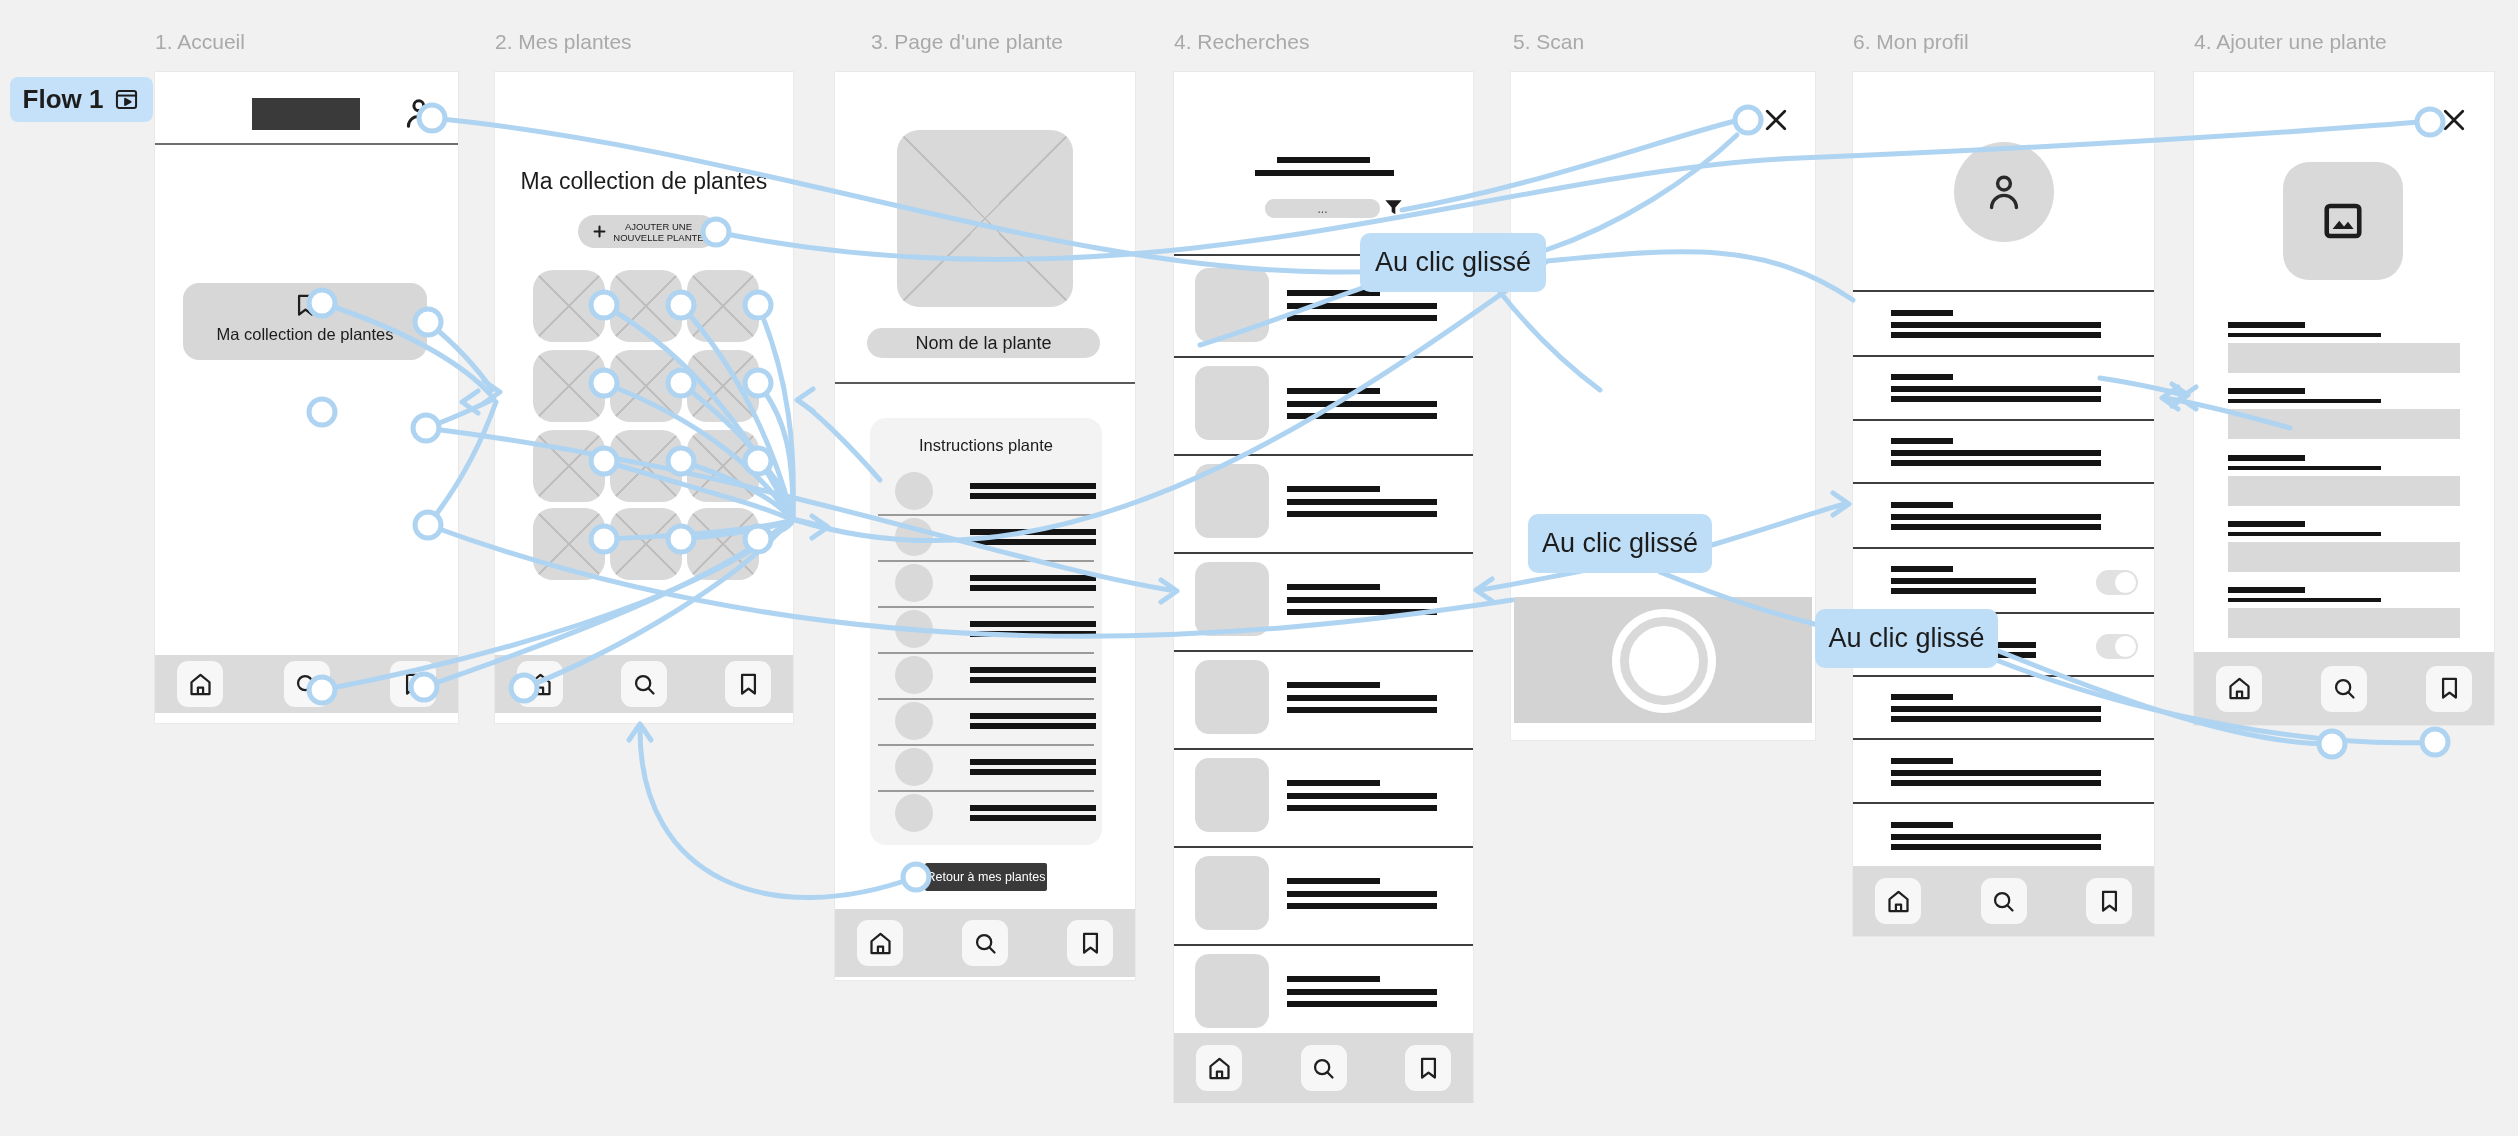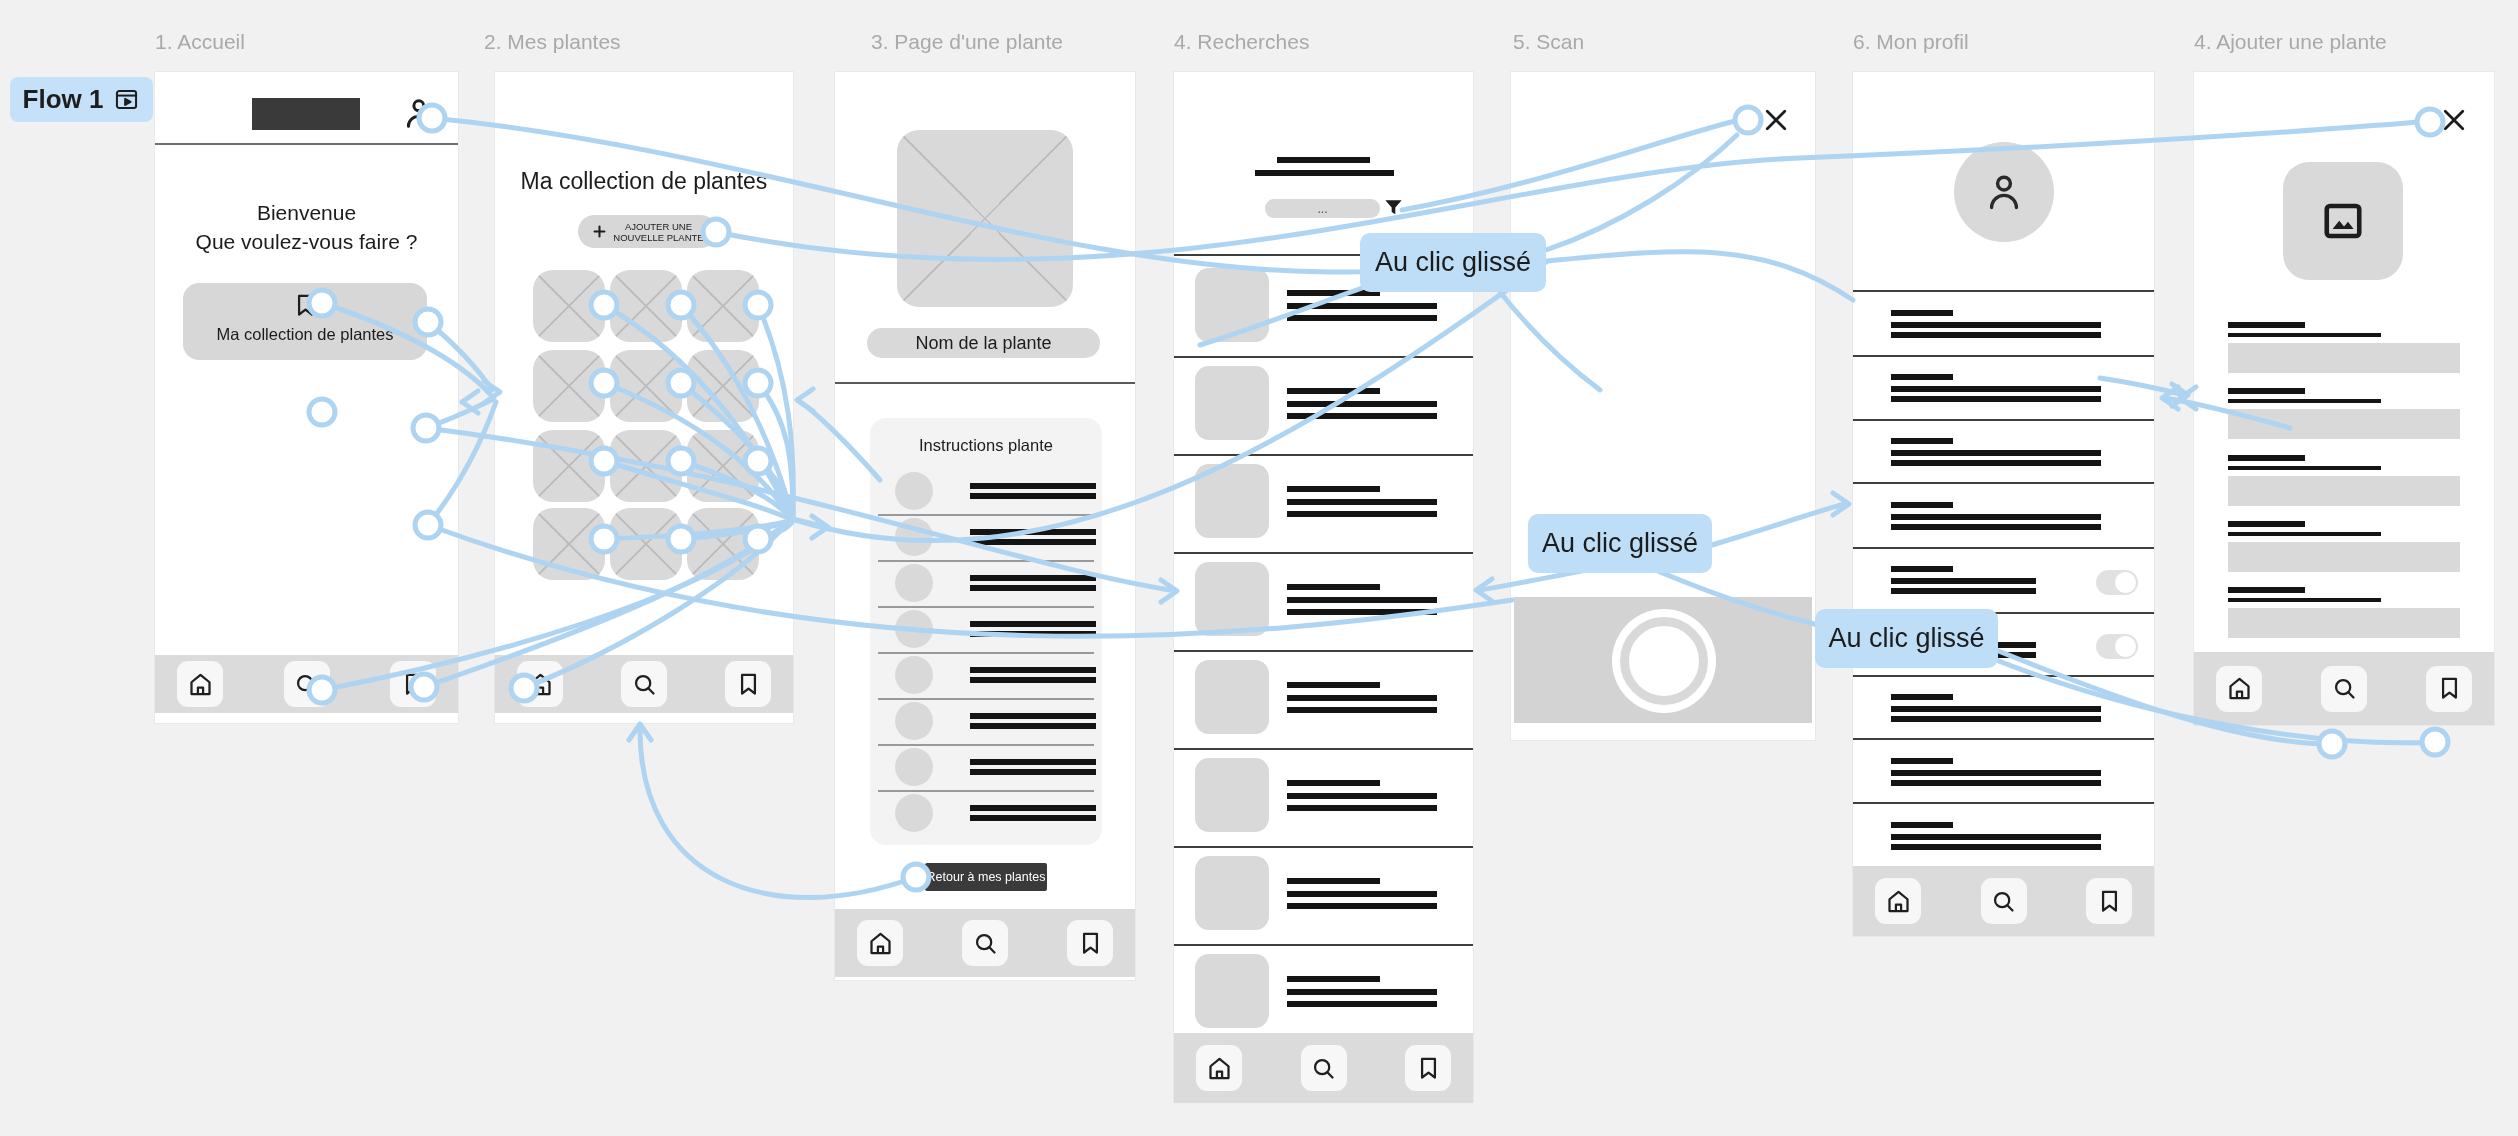--- a/index.html
+++ b/index.html
@@ -27,21 +27,21 @@
   #flowbadge{position:absolute;left:10px;top:77px;width:143px;height:45px;background:#C5E1F9;border-radius:8px;display:flex;align-items:center;justify-content:center;gap:10px;z-index:6;}
   #flowbadge .txt{font-size:26px;font-weight:600;color:#1d1d1d;}
   .pill{position:absolute;background:#D9D9D9;}
   .circ{position:absolute;border-radius:50%;background:#D9D9D9;}
   .whitebox{display:flex;align-items:center;justify-content:center;}
 </style>
 </head>
 <body>
 
 <div class="flabel" style="left:155px">1. Accueil</div>
-<div class="flabel" style="left:484px">2. Mes plantes</div>
+<div class="flabel" style="left:495px">2. Mes plantes</div>
 <div class="flabel" style="left:871px">3. Page d'une plante</div>
 <div class="flabel" style="left:1174px">4. Recherches</div>
 <div class="flabel" style="left:1513px">5. Scan</div>
 <div class="flabel" style="left:1853px">6. Mon profil</div>
 <div class="flabel" style="left:2194px">4. Ajouter une plante</div>
 
 <div id="flowbadge">
   <span class="txt">Flow 1</span>
   <span style="display:flex">
     <svg width="27" height="27" viewBox="0 0 24 24" fill="none" stroke="#1d1d1d" stroke-width="1.8">
@@ -56,24 +56,20 @@
   <div class="abs" style="left:97px;top:26px;width:108px;height:32px;background:#3A3A3A"></div>
   <span class="abs" style="left:244px;top:22px;display:flex">
     <svg width="38" height="38" viewBox="0 0 24 24" fill="none" stroke="#1f1f1f" stroke-width="1.9" stroke-linecap="round">
       <circle cx="12.5" cy="7.4" r="3.1"></circle>
         <path d="M6 20.2c0-3.3 2.8-6 6.2-6"></path>
         <path d="M6 20.2v-1"></path>
         <path d="M12.2 14.2c3.2 0 5.9 2.5 6.2 5.6"></path>
     </svg>
   </span>
   <div class="hr" style="left:0;top:71px;width:303px;height:1.5px;background:#6f6f6f"></div>
-  <div class="abs" style="left:0;top:126px;width:303px;text-align:center;font-size:21px;line-height:29px;color:#1c1c1c">
-    <div>Bienvenue</div>
-    <div>Que voulez-vous faire ?</div>
-  </div>
   <div class="gbtn" style="top:211px">
     <span><svg viewBox="0 0 24 24" fill="none" stroke="#1f1f1f" stroke-width="2" stroke-linejoin="round">
           <path d="M6.3 3.5h11.4V20l-5.7-4.4L6.3 20z"></path>
         </svg></span>
     <div class="lbl">Ma collection de plantes</div>
   </div>
 <div class="nav" style="top: 583px; height: 58px;">
       <div class="navic">
         <svg viewBox="0 0 24 24" fill="none" stroke="#1f1f1f" stroke-width="2" stroke-linejoin="round">
           <path d="M4 10 12 3.5 20 10v10.5H4z"></path>

